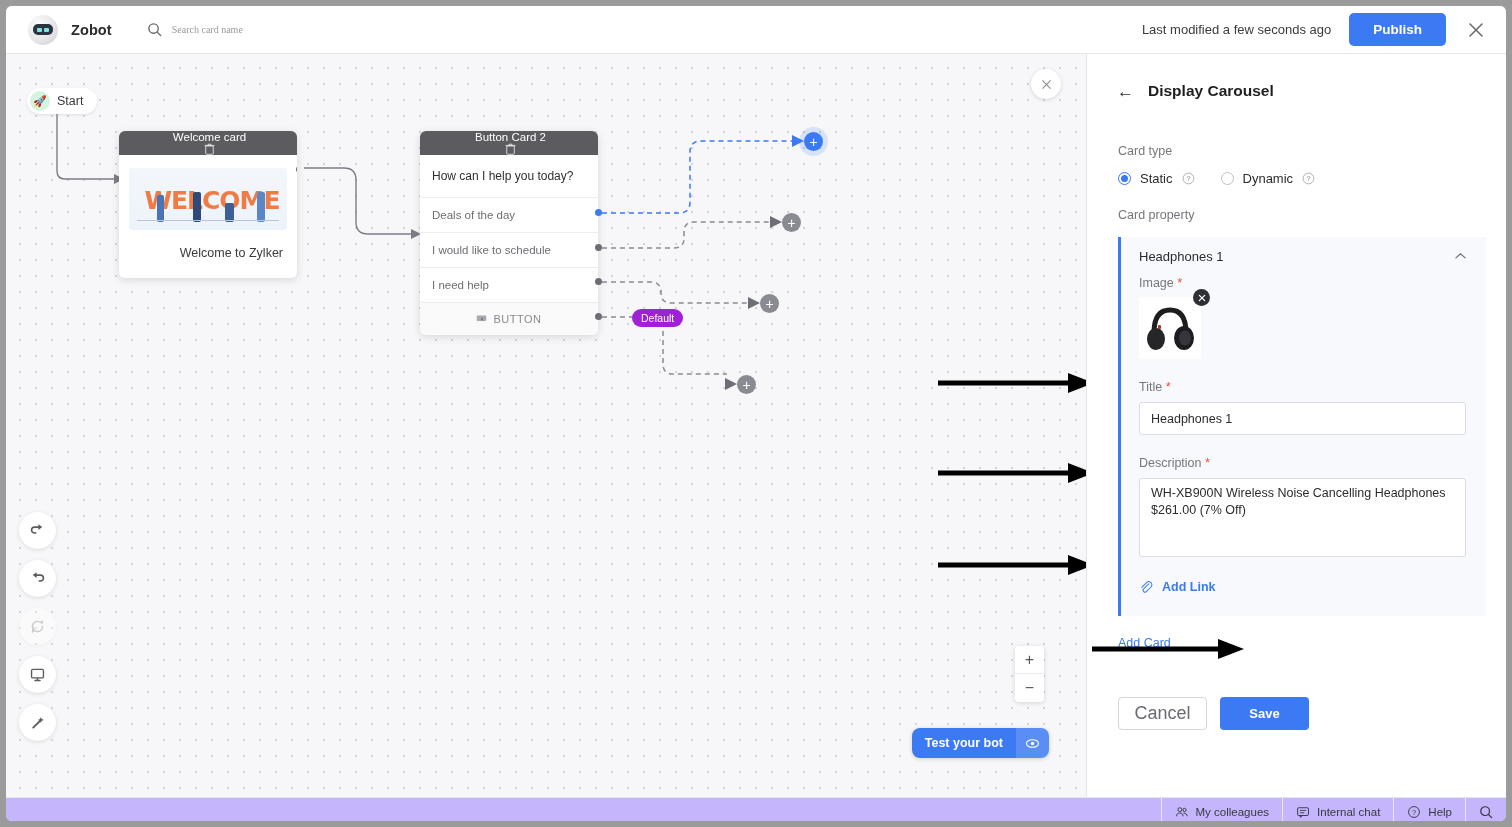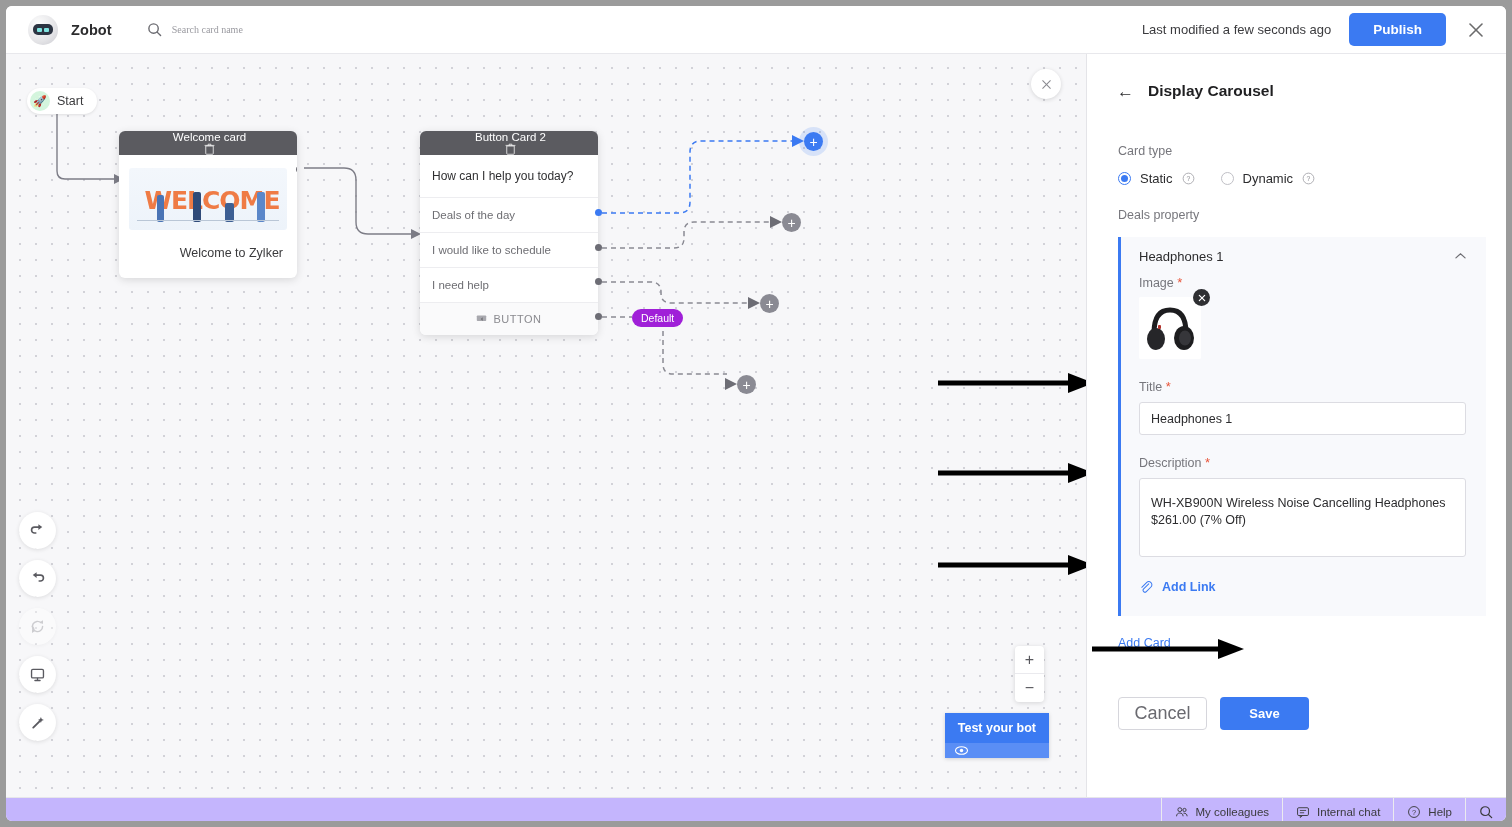--- a/index.html
+++ b/index.html
@@ -150,21 +150,21 @@
     background: #fff; border-radius: 4px; box-shadow: 0 1px 5px rgba(0,0,0,.14);
   }
   .zoom-ctrl div {
     height: 28px; display:flex; align-items:center; justify-content:center;
     font-size: 16px; color: #58585d; cursor: pointer;
   }
   .zoom-ctrl div:first-child { border-bottom: 1px solid #eaeaee; }
 
   .testbot {
     position: absolute; right: 37px; bottom: 41px; display: flex;
-    border-radius: 0; overflow: hidden; box-shadow: 0 1px 4px rgba(0,0,0,.16); cursor: pointer; flex-direction: column;
+    border-radius: 8px; overflow: hidden; box-shadow: 0 1px 4px rgba(0,0,0,.16); cursor: pointer;
   }
   .testbot-label { background: #3b7af2; color: #fff; font-size: 12.5px; font-weight: 600; padding: 8px 13px; }
   .testbot-eye { background: #5a8ef5; display:flex; align-items:center; padding: 0 9px; }
 
   .anno-arrow { position: absolute; height: 22px; }
 
   
   .panel {
     position: absolute; left: 1080px; top: 48px; width: 420px; height: 745px;
     background: #fff; border-left: 1px solid #e4e4e8; overflow: hidden;
@@ -208,21 +208,21 @@
     display:flex; align-items:center; justify-content:center; font-size:10px; cursor: pointer;
   }
   .inp-label { margin-top: 20px; }
   .txt-input {
     width: 100%; height: 33px; margin-top: 8px; border: 1px solid #dcdce2;
     border-radius: 3px; background: #fff; padding: 0 11px; font-size: 12.5px;
     color: #2c2c2e; outline: none; font-family: inherit;
   }
   .txt-area {
     width: 100%; height: 79px; margin-top: 8px; border: 1px solid #dcdce2;
-    border-radius: 3px; background: #fff; padding: 16px 11px; font-size: 12.5px;
+    border-radius: 3px; background: #fff; padding: 6px 11px; font-size: 12.5px;
     color: #2c2c2e; outline: none; resize: none; font-family: inherit; line-height: 1.32;
   }
   .add-link { display:flex; align-items:center; gap: 9px; margin-top: 19px; cursor: pointer; }
   .add-link-txt { font-size: 12.5px; color: #3b7af2; font-weight: 600; }
   .add-card { margin: 20px 0 0 31px; font-size: 12.5px; color: #3b7af2; cursor: pointer; }
 
   .panel-actions { display: flex; gap: 13px; margin: 47px 0 0 31px; }
   .btn-cancel {
     width: 89px; height: 33px; border: 1px solid #d6d6dc; border-radius: 4px;
     background: #fff; font-size: 18px; color: #6a6a70; cursor: pointer; font-family: inherit;
@@ -449,21 +449,21 @@
       <div class="radio-item">
         <span class="radio-dot"></span>
         <span class="radio-txt">Dynamic</span>
         <svg class="help-ico" viewBox="0 0 16 16">
           <circle cx="8" cy="8" r="6.6" fill="none" stroke="#a5a5ab" stroke-width="1.1"></circle>
           <text x="8" y="11.3" font-size="8.4" fill="#8a8a90" text-anchor="middle" font-family="Liberation Sans, sans-serif">?</text>
         </svg>
       </div>
     </div>
 
-    <div class="field-label card-prop-lbl">Deals property</div>
+    <div class="field-label card-prop-lbl">Card property</div>
 
     <div class="prop-box">
       <div class="prop-hd">
         <span class="prop-hd-ttl">Headphones 1</span>
         <svg width="11" height="8" viewBox="0 0 12 8">
           <polyline points="1,6 6,1.5 11,6" fill="none" stroke="#6e6e73" stroke-width="1.3" stroke-linecap="round"></polyline>
         </svg>
       </div>
 
       <div class="prop-body">

